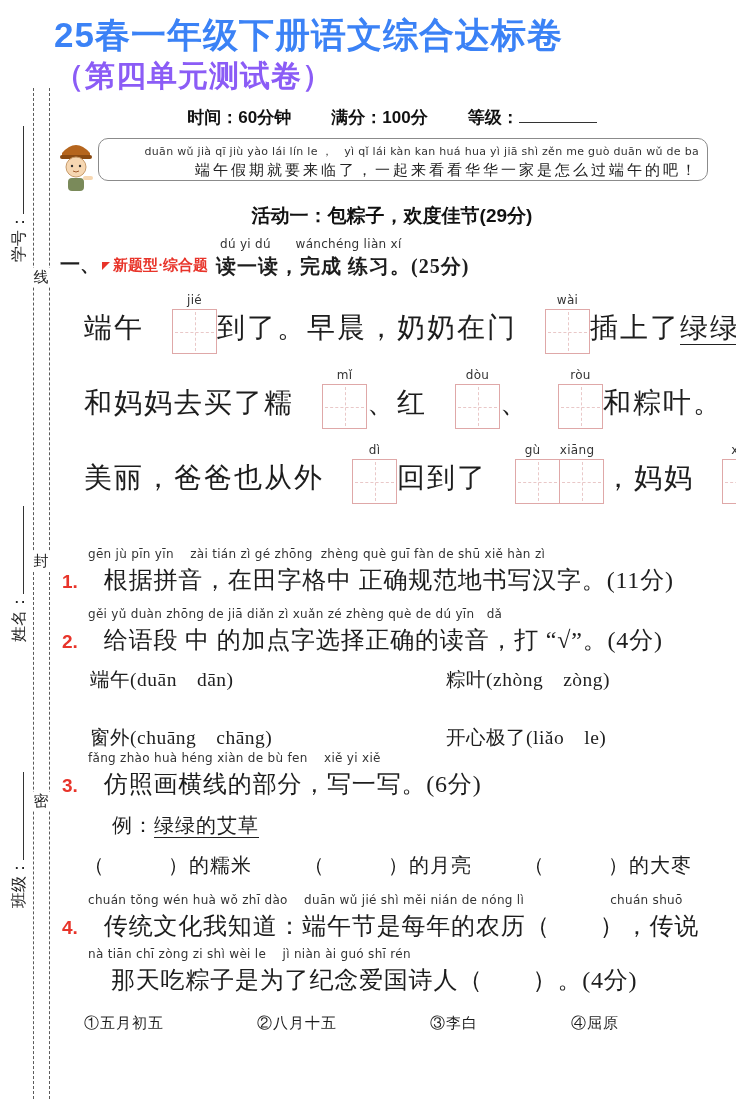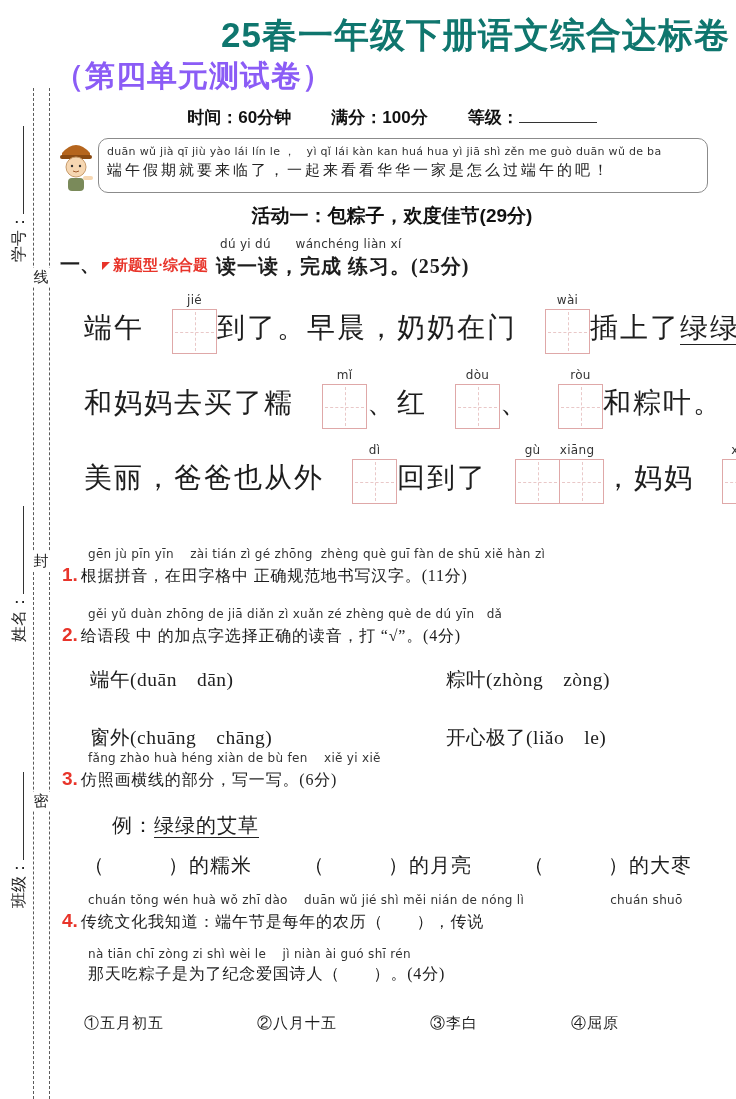--- a/index.html
+++ b/index.html
@@ -13,31 +13,31 @@
   
   .vline { position:absolute; top:88px; bottom:0; border-left:1.6px dashed #5a5a5a; width:0; }
   .vline1 { left:33px; } .vline2 { left:49px; }
   .seal { position:absolute; left:31px; width:20px; text-align:center; background:#fff;
           font-size:15px; color:#222; z-index:3; }
   .side-group { position:absolute; transform:rotate(-90deg); transform-origin:0 0;
                 white-space:nowrap; font-size:16px; color:#222; }
   .inline-line { display:inline-block; width:88px; border-bottom:1.6px solid #333; height:0.95em; }
 
   
-  .title { left:54px; right:6px; top:12px; text-align:right; color:#0f766e;
+  .title { left:54px; right:6px; top:12px; text-align:left; color:#3b82f6;
            font-family:"Liberation Sans","DejaVu Sans",sans-serif; font-weight:900; font-size:35px; letter-spacing:1px; }
   .subtitle { left:54px; right:6px; top:56px; text-align:left; color:#8b5cf6;
               font-family:"Liberation Sans","DejaVu Sans",sans-serif; font-weight:900; font-size:30px; letter-spacing:1px; }
   .meta-row { left:56px; right:8px; top:106px; display:flex; justify-content:center; gap:40px;
               font-size:17px; font-weight:700; font-family:"Liberation Sans","DejaVu Sans",sans-serif; color:#111; }
   .fill-line { display:inline-block; width:78px; border-bottom:1.6px solid #333; height:0.9em; vertical-align:baseline; }
 
   
   .bubble { left:98px; right:28px; top:138px; border:1.6px solid #8b8b8b; border-radius:10px;
-            padding:5px 8px 12px; text-align:left; background:#fff; }
+            padding:5px 8px 0; text-align:right; background:#fff; }
   .bubble-py { font-size:11px; white-space:nowrap; }
   .bubble-text { font-size:15px; letter-spacing:3px; white-space:nowrap; margin-top:2px; color:#222; }
   .mascot { left:54px; top:133px; width:44px; height:60px; }
 
   .activity { left:56px; right:8px; top:203px; text-align:center; font-size:19px; font-weight:700;
               font-family:"Liberation Sans","DejaVu Sans",sans-serif; color:#111; }
 
   
   .section-row { left:60px; top:236px; display:flex; align-items:flex-end; }
   .sec-num { font-size:20px; font-weight:700; padding-bottom:2px; }
@@ -63,21 +63,21 @@
   .tzg::after  { content:""; position:absolute; top:2px; bottom:2px; left:50%; border-left:1px dashed #e9c8c8; }
   .tzg-row { display:flex; }
   .tzg-row .tzg + .tzg { margin-left:-1px; }
 
   
   .q { left:62px; right:14px; }
   .q-py { margin-left:26px; white-space:pre; }
   .q-line { display:flex; align-items:baseline; margin-top:1px; }
   .q-num { color:#e8342a; font-weight:700; font-family:"Liberation Sans","DejaVu Sans",sans-serif;
            font-size:19px; margin-right:3px; }
-  .q-text { font-size:16px; letter-spacing:0.8px; white-space:pre-wrap; }
+  .q-text { font-size:24px; letter-spacing:0.8px; white-space:pre-wrap;margin-left:23px; }
 
   .opt-row { display:flex; font-size:19.5px; letter-spacing:0.5px; }
   .opt-row .opt-a { width:356px; }
   .example { font-size:20px; letter-spacing:1px; }
   .blank-row { display:flex; gap:52px; font-size:20px; letter-spacing:1px; }
   .choice-row { display:flex; gap:93px; font-size:15px; letter-spacing:1px; }
 </style>
 </head>
 <body>
 

